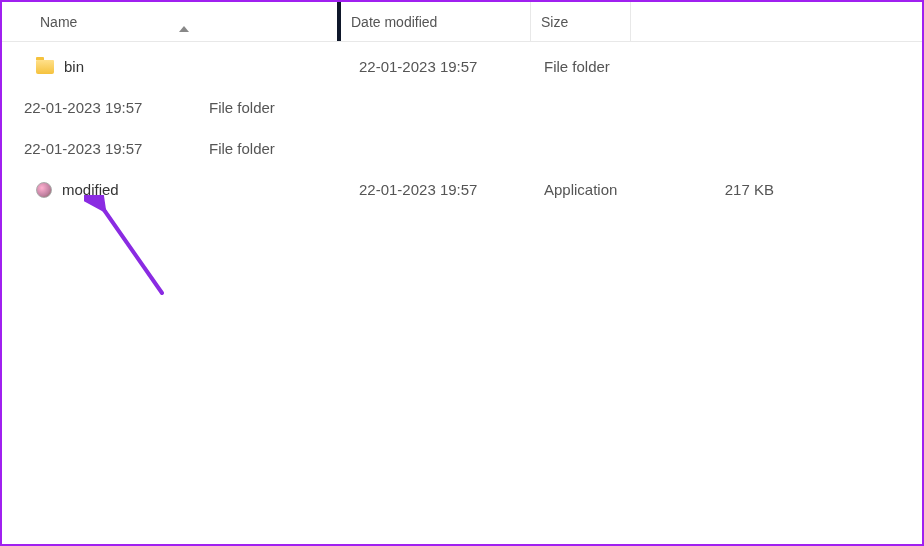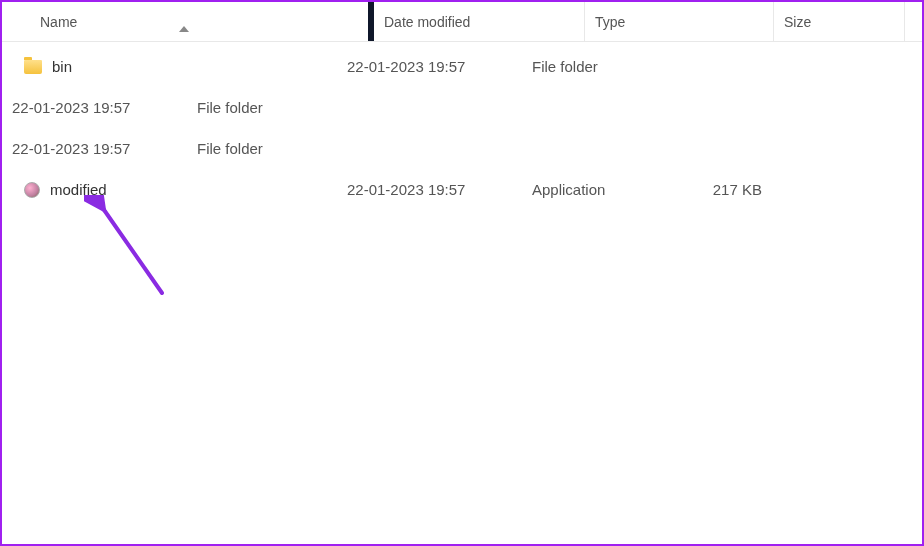--- a/index.html
+++ b/index.html
@@ -14,43 +14,43 @@
       position: relative;
       overflow: hidden;
     }
     .header-row {
       display: flex;
       align-items: center;
       height: 40px;
       border-bottom: 1px solid #e8e8e8;
       color: #555;
       font-size: 14px;
-      gap: 31px;
     }
     .col-name { width: 335px; padding-left: 38px; display: flex; align-items: center; position: relative; }
-    .col-date { width: 185px; padding-left: 10px; border-left: 6px solid #0f172a; height: 100%; display: flex; align-items: center; }
+    .col-date { width: 185px; padding-left: 10px; border-left: 4px solid #0f172a; height: 100%; display: flex; align-items: center; }
     .col-type { width: 150px; padding-left: 10px; border-left: 1px solid #e8e8e8; height: 100%; display: flex; align-items: center; }
     .col-size { width: 100px; padding-left: 10px; border-left: 1px solid #e8e8e8; height: 100%; display: flex; align-items: center; margin-left: 8px; }
     .col-end { border-left: 1px solid #e8e8e8; height: 100%; flex: 1; }
     .sort-indicator {
       position: absolute;
       left: 177px;
       top: 12px;
       width: 0; height: 0;
       border-left: 5px solid transparent;
       border-right: 5px solid transparent;
       border-bottom: 6px solid #888;
     }
     .file-list { padding-top: 4px; }
     .file-row {
       display: flex;
       align-items: center;
       height: 41px;
       font-size: 15px;
       color: #333;
+      margin-left: 12px;
     }
     .file-row .c-name { width: 335px; padding-left: 22px; display: flex; align-items: center; gap: 10px; }
     .file-row .c-date { width: 185px; padding-left: 10px; color: #555; }
     .file-row .c-type { width: 150px; padding-left: 10px; color: #555; }
     .file-row .c-size { width: 100px; text-align: right; padding-right: 10px; color: #555; }
     .folder-icon {
       width: 18px; height: 14px;
       background: linear-gradient(#ffe08a, #f5c23d);
       border-radius: 1px 1px 2px 2px;
       position: relative;
@@ -81,23 +81,20 @@
 </head>
 <body>
 
 <div class="header-row">
   <div class="col-name">
     <span>Name</span>
     <span class="sort-indicator"></span>
   </div>
   <div class="col-date">
     <span>Date modified</span>
-  </div>
-  <div class="col-type">
-    <span>Type</span>
   </div>
   <div class="col-size">
     <span>Size</span>
   </div>
   <div class="col-end"></div>
 </div>
 
 <div class="file-list">
   <div class="file-row">
     <div class="c-name">

